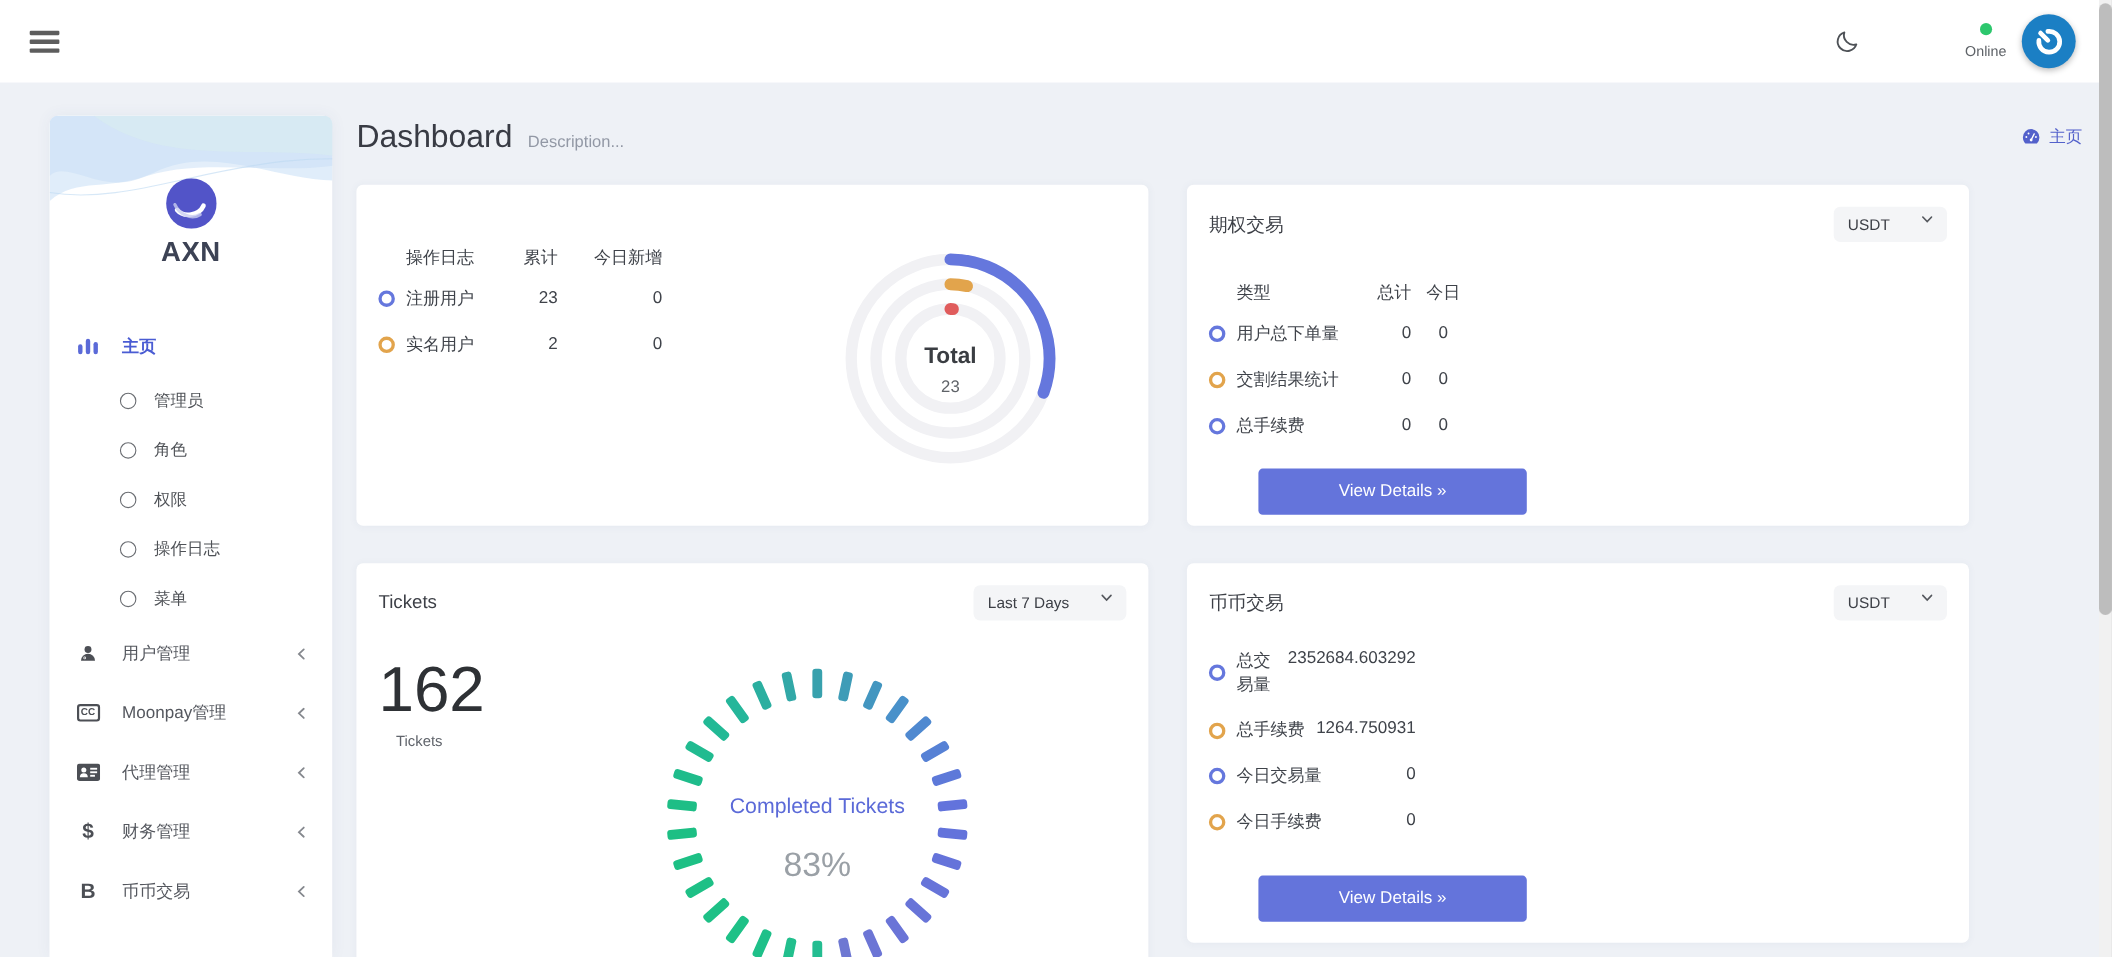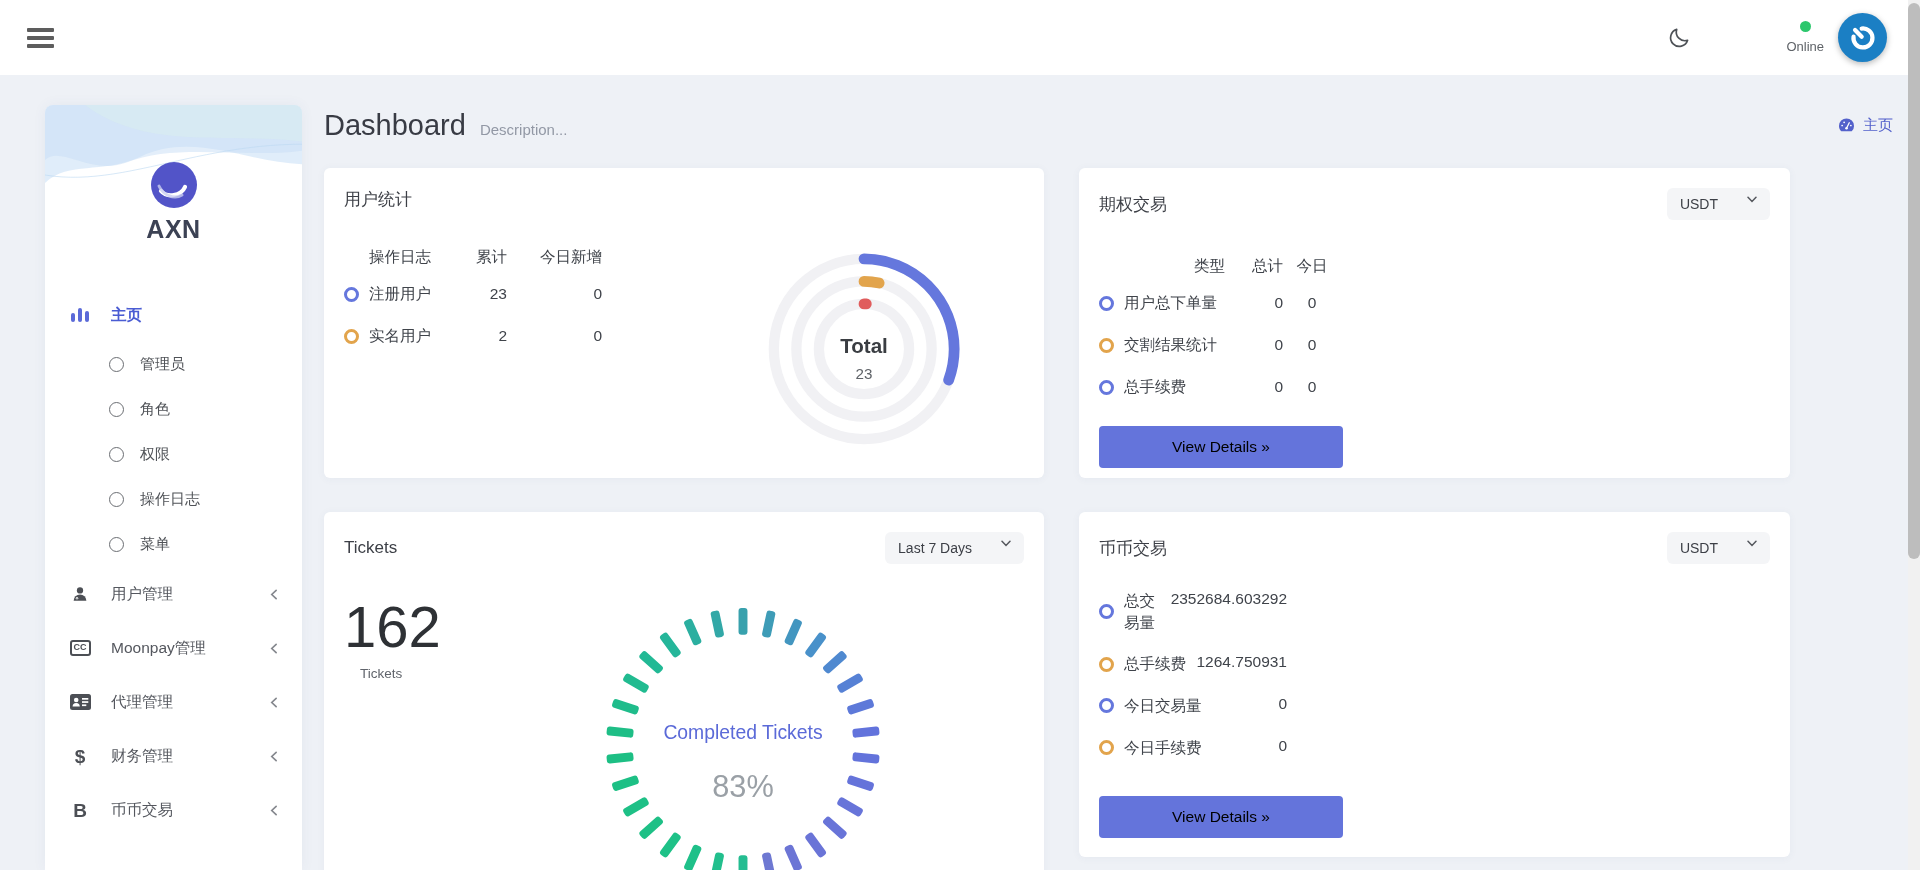--- a/index.html
+++ b/index.html
@@ -62,27 +62,27 @@
 
   
   .t-head, .t-row { display:flex; align-items:center; height:42px; font-size:15.5px; color:#3f434a; }
   .t-head { height:32px; }
   .ring2 { width:15px; height:15px; border:3px solid; border-radius:50%; margin-right:10px; flex:none; }
   .stat-table { width:258px; margin-top:30px; }
   .stat-table .c1 { flex:1; } .stat-table .t-head .c1 { padding-left:25px; }
   .stat-table .c2 { width:60px; text-align:right; }
   .stat-table .c3 { width:95px; text-align:right; }
   .opt-table { width:242px; margin-top:30px; }
-  .opt-table .c1 { flex:1; } .opt-table .t-head .c1 { padding-left:25px;text-align:right; }
+  .opt-table .c1 { flex:1; } .opt-table .t-head .c1 { padding-left:25px; }
   .opt-table .c2 { width:58px; text-align:right; }
   .opt-table .c3 { width:58px; text-align:center; }
 
-  .btn { margin-top:18px; width:244px; height:42px; background:#6474db; color:#000000;
+  .btn { margin-top:18px; width:244px; height:42px; background:#6474db; color:#ffffff;
     border:none; border-radius:4px; font-size:15.5px; cursor:pointer;
-    font-family:"Liberation Sans", sans-serif; }
+    font-family:"Liberation Sans", sans-serif;margin-left:45px; }
 
   .user-body { display:flex; }
   .radial-wrap { margin-left:auto; margin-right:62px; margin-top:40px; }
 
   .tick-body { display:flex; }
   .tick-left { width:200px; }
   .big-num { font-size:58px; color:#2e3135; margin-top:34px; line-height:1; }
   .big-lbl { font-size:13.5px; color:#60646b; margin-top:10px; padding-left:16px; }
   .gauge-wrap { margin-left:60px; margin-top:42px; }
 
@@ -257,23 +257,20 @@
           <path d="M12 15.5 L15.5 8.5" stroke="#fff" stroke-width="1.6" stroke-linecap="round"></path>
           <circle cx="12" cy="15.5" r="1.6" fill="#fff"></circle>
         </svg>
         <span>主页</span>
       </div>
     </div>
 
     <div class="grid">
 
       <section class="card" id="card-user">
-        <div class="card-head">
-          <span class="card-title">用户统计</span>
-        </div>
         <div class="user-body">
           <div class="stat-table" id="user-table">
               <div class="t-head">
                 <span class="c1">操作日志</span>
                 <span class="c2">累计</span>
                 <span class="c3">今日新增</span>
               </div>
               <div class="t-row">
                 <span class="ring2" style="border-color:#6577dd"></span>
                 <span class="c1">注册用户</span>

